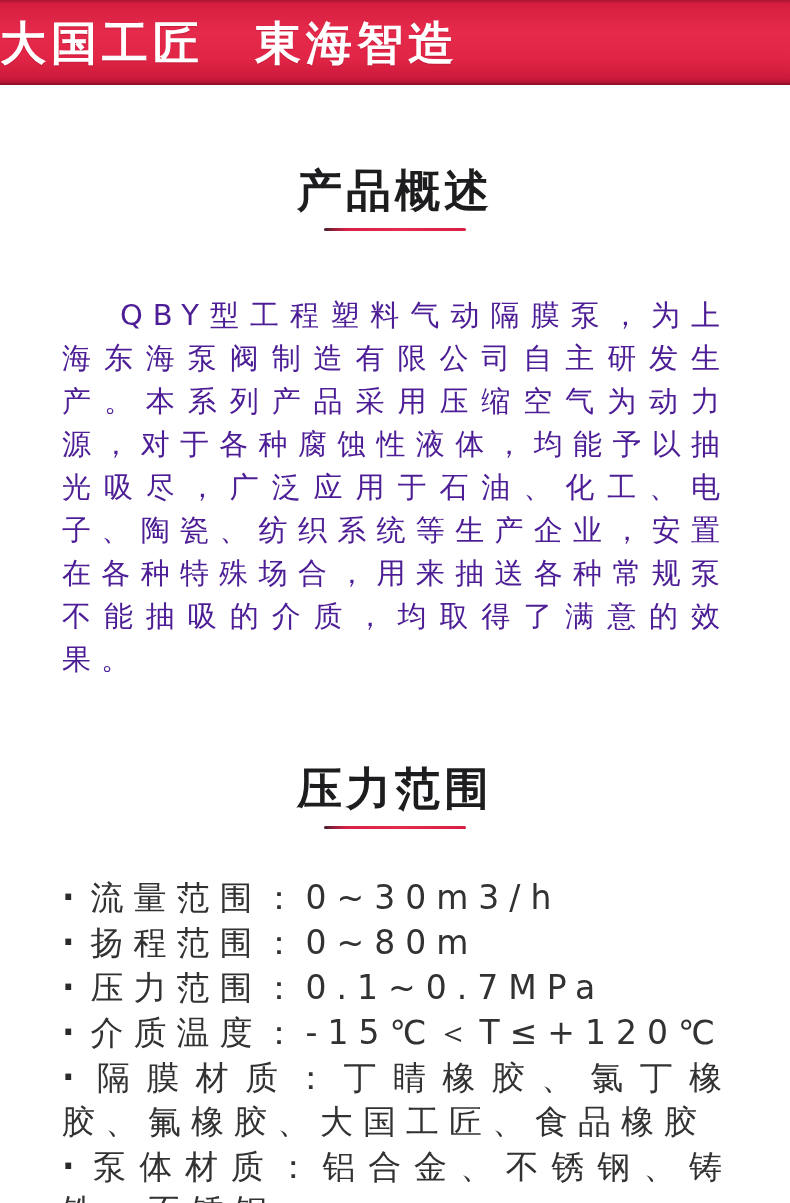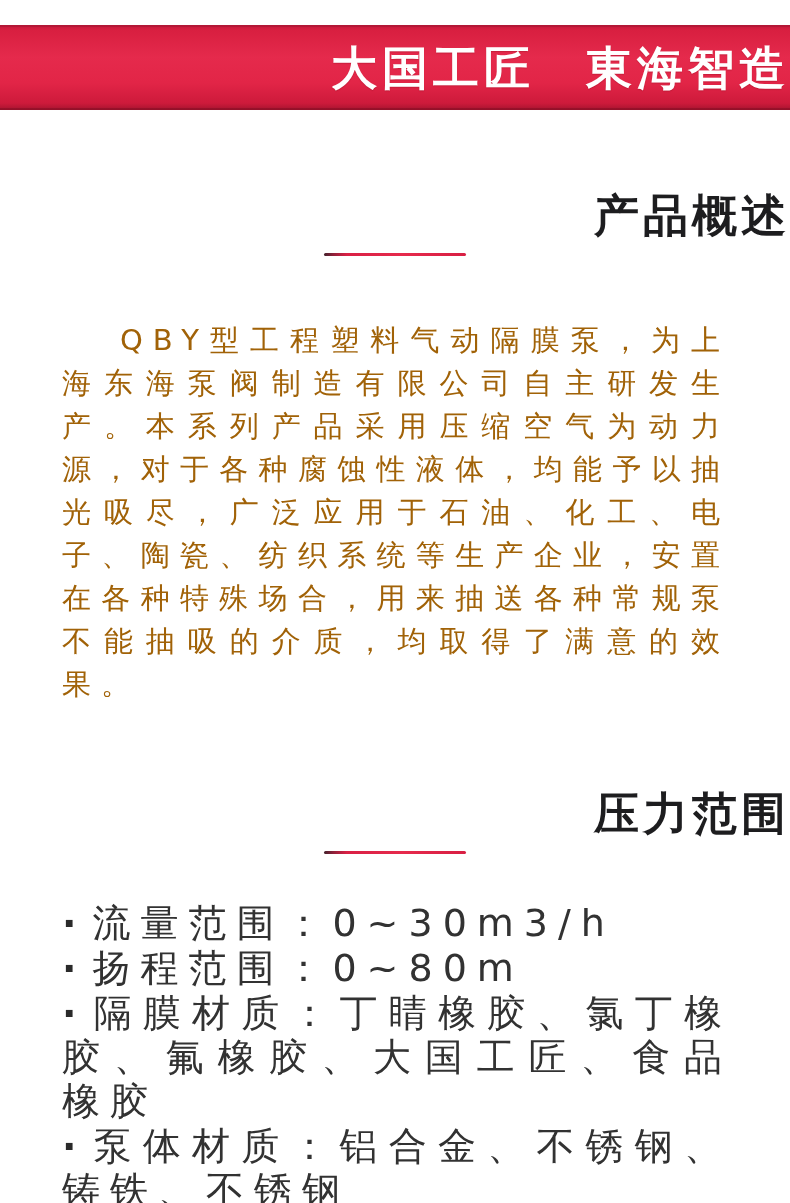--- a/index.html
+++ b/index.html
@@ -24,36 +24,35 @@
       #c2173a 0%,
       #d81f40 6%,
       #e52a4c 38%,
       #e22547 68%,
       #cd1a3b 92%,
       #a5142f 100%);
     box-shadow: inset 0 -2px 0 rgba(110, 8, 30, 0.35),
                 inset 0 2px 0 rgba(120, 20, 40, 0.25);
     display: flex;
     align-items: center;
-    justify-content: flex-end;
-    margin-top: 25px;
+    justify-content: flex-start;
   }
   .banner-title {
     color: #ffffff;
     font-size: 46px;
     font-weight: 700;
     letter-spacing: 5px;
     line-height: 1;
     text-shadow: 0 1px 1px rgba(120, 0, 20, 0.25);
   }
 
   
   .section-title {
     margin: 0;
-    text-align: right;
+    text-align: center;
     font-size: 45px;
     font-weight: 700;
     color: #1d1d1f;
     letter-spacing: 4px;
     line-height: 1;
   }
   .overview .section-title { padding-top: 83px; }
   .conditions .section-title { padding-top: 85px; }
   .title-underline {
     width: 142px;
@@ -67,33 +66,33 @@
       #e62a4c 55%,
       #d81f43 100%);
   }
 
   
   .overview-paragraph {
     margin: 63px 60px 0 62px;
     font-size: 29px;
     line-height: 43px;
     letter-spacing: 10px;
-    color: #a16207;
+    color: #4c1d95;
     text-align: justify;
     text-indent: 58px;
   }
 
   
   .conditions-list {
     list-style: none;
     margin: 47px 58px 0 62px;
     padding: 0;
   }
   .condition-item {
-    font-size: 38px;
+    font-size: 33px;
     line-height: 44px;
     letter-spacing: 10px;
     color: #323232;
     text-align: justify;
     margin-bottom: 1px;
   }
   .condition-item .bullet {
     display: inline-block;
     margin-right: 6px;
     color: #2a2a2a;
@@ -115,18 +114,20 @@
     <p class="overview-paragraph">QBY型工程塑料气动隔膜泵，为上海东海泵阀制造有限公司自主研发生产。本系列产品采用压缩空气为动力源，对于各种腐蚀性液体，均能予以抽光吸尽，广泛应用于石油、化工、电子、陶瓷、纺织系统等生产企业，安置在各种特殊场合，用来抽送各种常规泵不能抽吸的介质，均取得了满意的效果。</p>
   </section>
 
   <section class="conditions">
     <h2 class="section-title">压力范围</h2>
     <div class="title-underline"></div>
 
     <ul class="conditions-list">
       <li class="condition-item"><span class="bullet">·</span><span>流量范围：0~30m3/h</span></li>
       <li class="condition-item"><span class="bullet">·</span><span>扬程范围：0~80m</span></li>
+      <li class="condition-item"><span class="bullet">·</span><span>压力范围：0.1~0.7MPa</span></li>
+      <li class="condition-item"><span class="bullet">·</span><span>介质温度：-15℃＜T≤+120℃</span></li>
       <li class="condition-item"><span class="bullet">·</span><span>隔膜材质：丁睛橡胶、氯丁橡胶、氟橡胶、大国工匠、食品橡胶</span></li>
       <li class="condition-item"><span class="bullet">·</span><span>泵体材质：铝合金、不锈钢、铸铁、不锈钢</span></li>
     </ul>
   </section>
 
 </div>
 
 </body></html>

